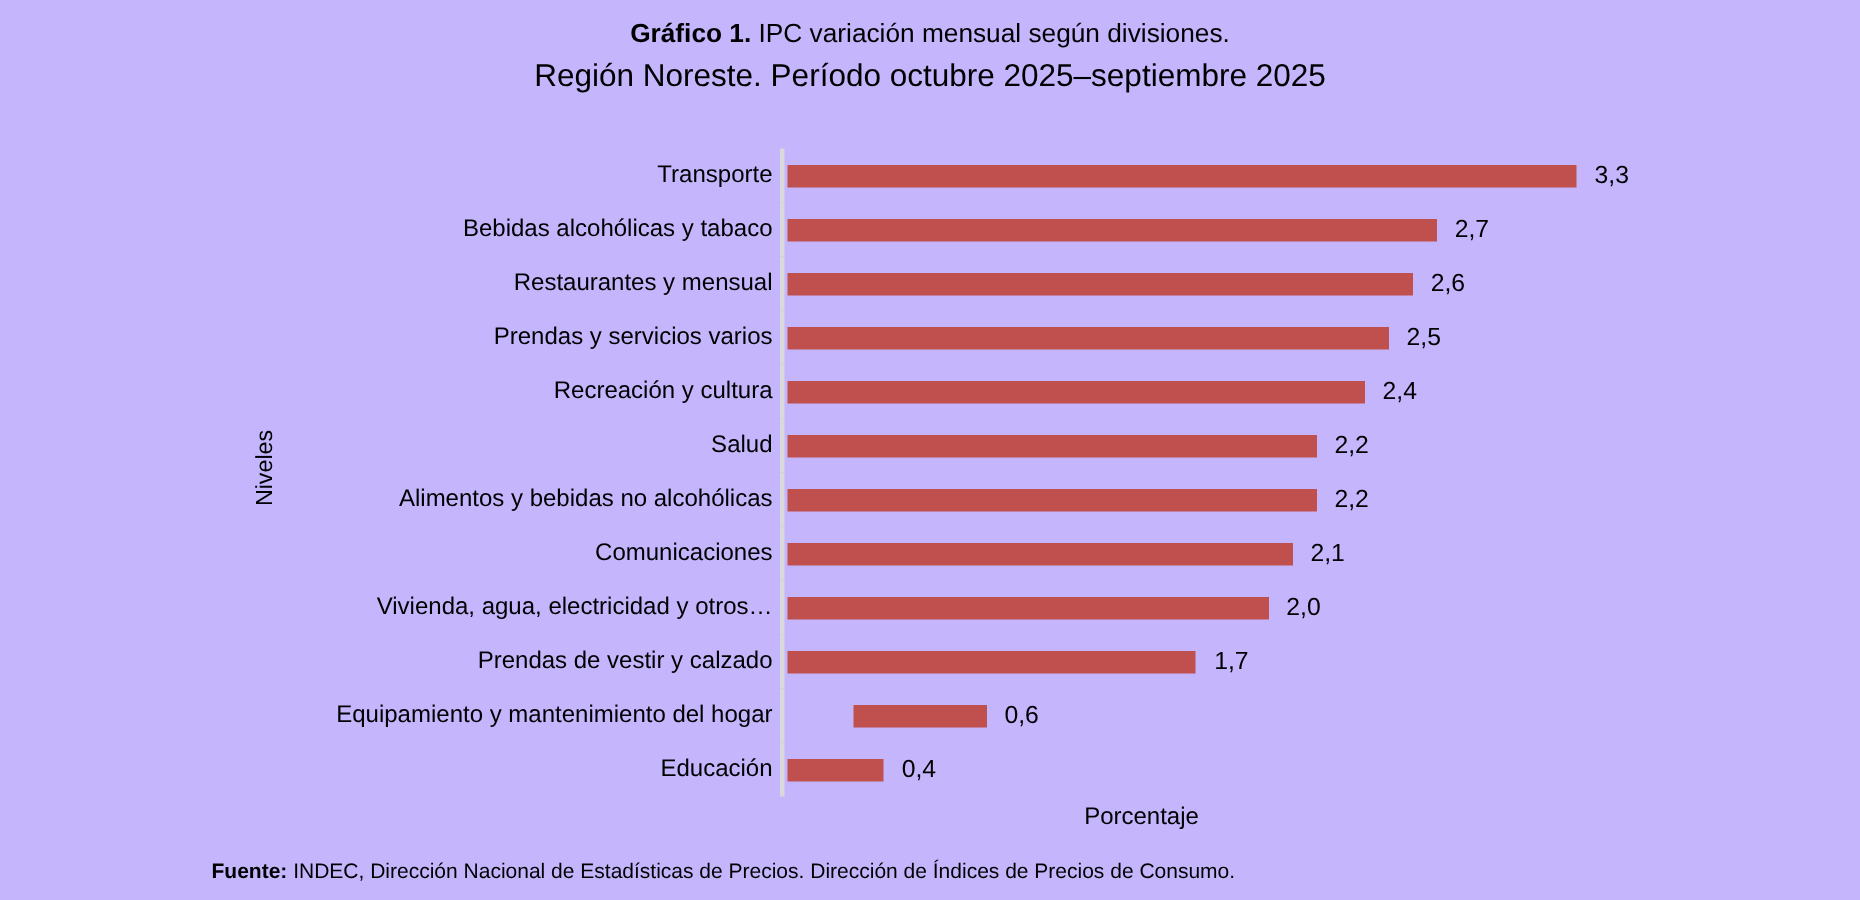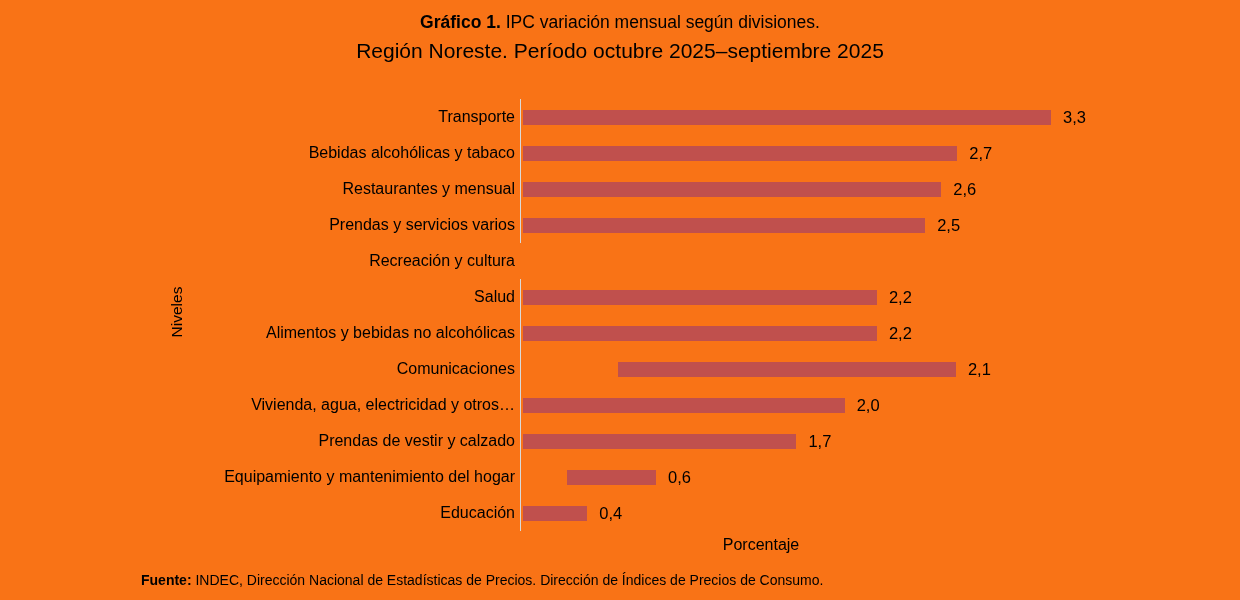--- a/index.html
+++ b/index.html
@@ -1,32 +1,32 @@
 <!DOCTYPE html>
 <html><head>
 <meta charset="utf-8">
 <style>
   * { margin: 0; padding: 0; box-sizing: border-box; }
   html, body { width: 1240px; height: 600px; background: #ffffff; overflow: hidden; }
   body { font-family: "Liberation Sans", sans-serif; color: #000000; }
-  .page { position: relative; width: 1240px; height: 600px; background: #f97316; }
+  .page { position: relative; width: 1240px; height: 600px; background: #c4b5fd; }
 
   .titles { position: absolute; top: 9px; left: 0; width: 1240px; text-align: center; }
   .title-line { font-size: 17.5px; line-height: 26px; }
   .title-line .bold { font-weight: bold; }
   .subtitle-line { font-size: 21px; line-height: 26px; margin-top: 3px; }
 
   .rows { position: absolute; top: 99px; left: 0; }
   .row { display: flex; height: 36px; align-items: center; }
   .cat {
     width: 520px; text-align: right; padding-right: 5px;
     font-size: 16px; white-space: nowrap; overflow: hidden;
   }
   .plot {
-    width: 566px; height: 36px; border-left: 1px solid #737373;
+    width: 566px; height: 36px; border-left: 3px solid #737373;
     display: flex; align-items: center; padding-left: 2px;
   }
   .bar { height: 15px; }
   .val { font-size: 16.5px; margin-left: 12px; white-space: nowrap; }
 
   .ylabel {
     position: absolute; left: 177px; top: 312px;
     transform: translate(-50%, -50%) rotate(-90deg);
     font-size: 15.5px; white-space: nowrap;
   }
@@ -74,38 +74,42 @@
       </div>
       <div class="row">
         <div class="cat">Prendas y servicios varios</div>
         <div class="plot" style="border-left-color: rgb(217, 217, 217);">
           <div class="bar" style="width: 71.43%; background: rgb(192, 80, 77);"></div>
           <div class="val">2,5</div>
         </div>
       </div>
       <div class="row">
         <div class="cat">Recreación y cultura</div>
+        <div class="plot" style="border-left-color: rgb(217, 217, 217);">
+          <div class="bar" style="width: 68.57%; background: rgb(192, 80, 77);"></div>
+          <div class="val">2,4</div>
+        </div>
       </div>
       <div class="row">
         <div class="cat">Salud</div>
         <div class="plot" style="border-left-color: rgb(217, 217, 217);">
           <div class="bar" style="width: 62.86%; background: rgb(192, 80, 77);"></div>
           <div class="val">2,2</div>
         </div>
       </div>
       <div class="row">
         <div class="cat">Alimentos y bebidas no alcohólicas</div>
         <div class="plot" style="border-left-color: rgb(217, 217, 217);">
           <div class="bar" style="width: 62.86%; background: rgb(192, 80, 77);"></div>
           <div class="val">2,2</div>
         </div>
       </div>
       <div class="row">
         <div class="cat">Comunicaciones</div>
-        <div class="plot" style="border-left-color: rgb(217, 217, 217); justify-content: center;">
+        <div class="plot" style="border-left-color: rgb(217, 217, 217);">
           <div class="bar" style="width: 60%; background: rgb(192, 80, 77);"></div>
           <div class="val">2,1</div>
         </div>
       </div>
       <div class="row">
         <div class="cat">Vivienda, agua, electricidad y otros…</div>
         <div class="plot" style="border-left-color: rgb(217, 217, 217);">
           <div class="bar" style="width: 57.14%; background: rgb(192, 80, 77);"></div>
           <div class="val">2,0</div>
         </div>

